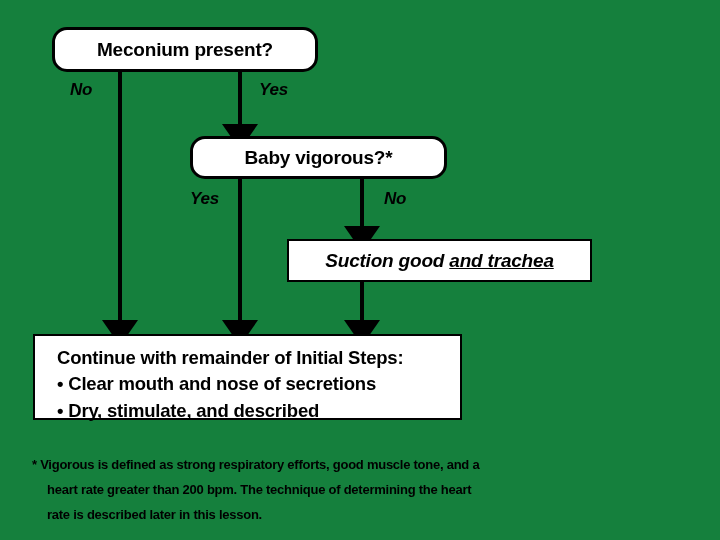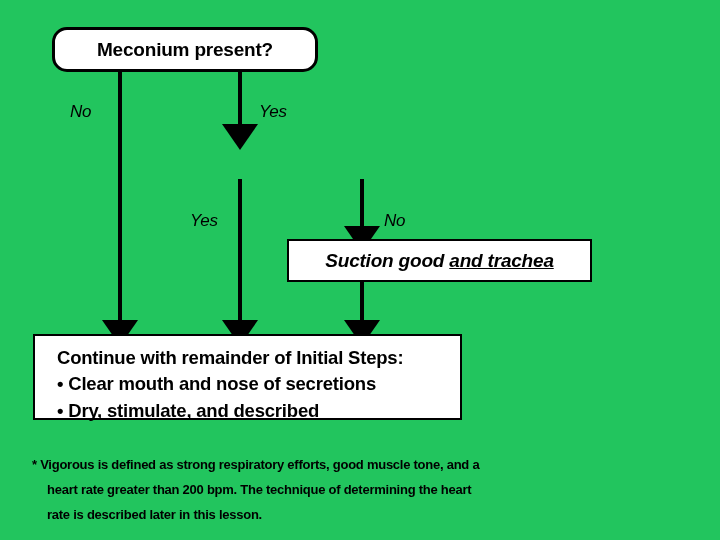--- a/index.html
+++ b/index.html
@@ -12,21 +12,21 @@
     height: 540px;
     background: #ffffff;
     font-family: "Liberation Sans", sans-serif;
     color: #000000;
     overflow: hidden;
   }
   #page {
     position: relative;
     width: 720px;
     height: 540px;
-    background: #22c55e;
+    background: #15803d;
   }
   #flow-svg {
     position: absolute;
     left: 0;
     top: 0;
     width: 720px;
     height: 540px;
   }
 
   
@@ -97,25 +97,24 @@
     font-size: 18.5px;
     line-height: 1.42;
     letter-spacing: -0.2px;
     white-space: nowrap;
   }
 
   
   .edge-label {
     position: absolute;
     font-style: italic;
-    font-weight: normal;
+    font-weight: bold;
     font-size: 17px;
     letter-spacing: -0.2px;
     white-space: nowrap;
-    margin-top: 22px;
   }
   #label-no-1   { left: 70px;  top: 80px; }
   #label-yes-1  { left: 259px; top: 80px; }
   #label-yes-2  { left: 190px; top: 189px; }
   #label-no-2   { left: 384px; top: 189px; }
 
   
   #footnote {
     position: absolute;
     left: 32px;
@@ -163,20 +162,23 @@
 
     <g>
       <line x1="362" y1="282" x2="362" y2="326" stroke="#000000" stroke-width="4" marker-end="url(#arrowhead)"></line>
     </g>
   </svg>
 
   <div class="node decision" id="node-meconium">
     <span class="node-label">Meconium present?</span>
   </div>
 
+  <div class="node decision" id="node-vigorous">
+    <span class="node-label">Baby vigorous?*</span>
+  </div>
 
   <div class="node process" id="node-suction">
     <span class="node-label"><span>Suction good </span><span class="underline-part">and trachea</span></span>
   </div>
 
   <div class="node process" id="node-continue">
     <div class="continue-line">Continue with remainder of Initial Steps:</div>
     <div class="continue-line">• Clear mouth and nose of secretions</div>
     <div class="continue-line">• Dry, stimulate, and described</div>
   </div>

